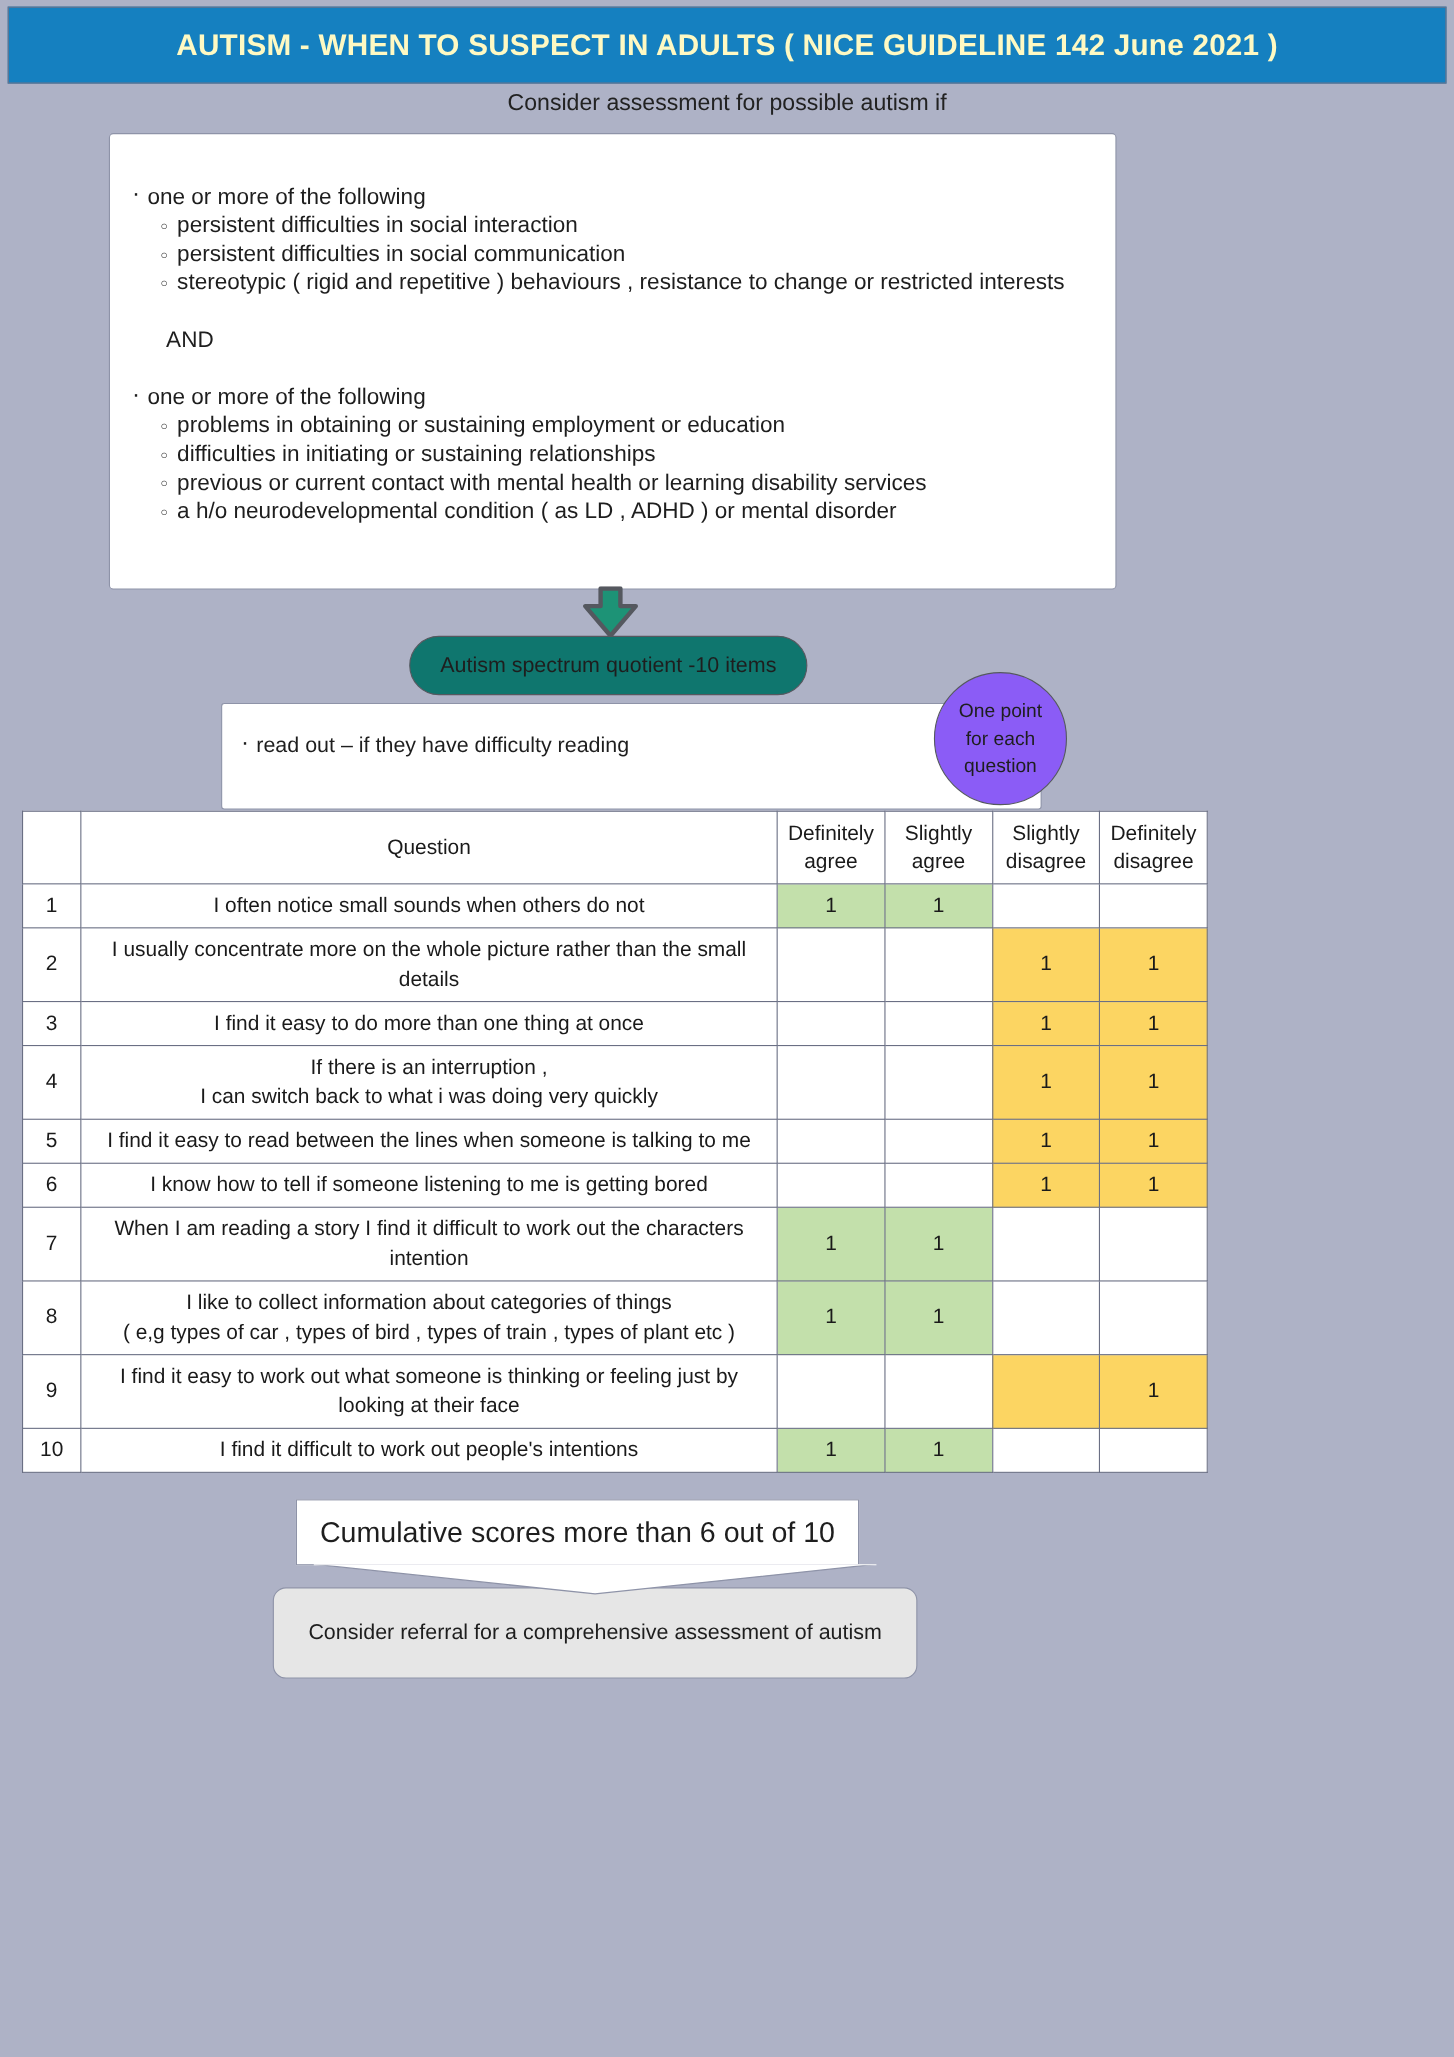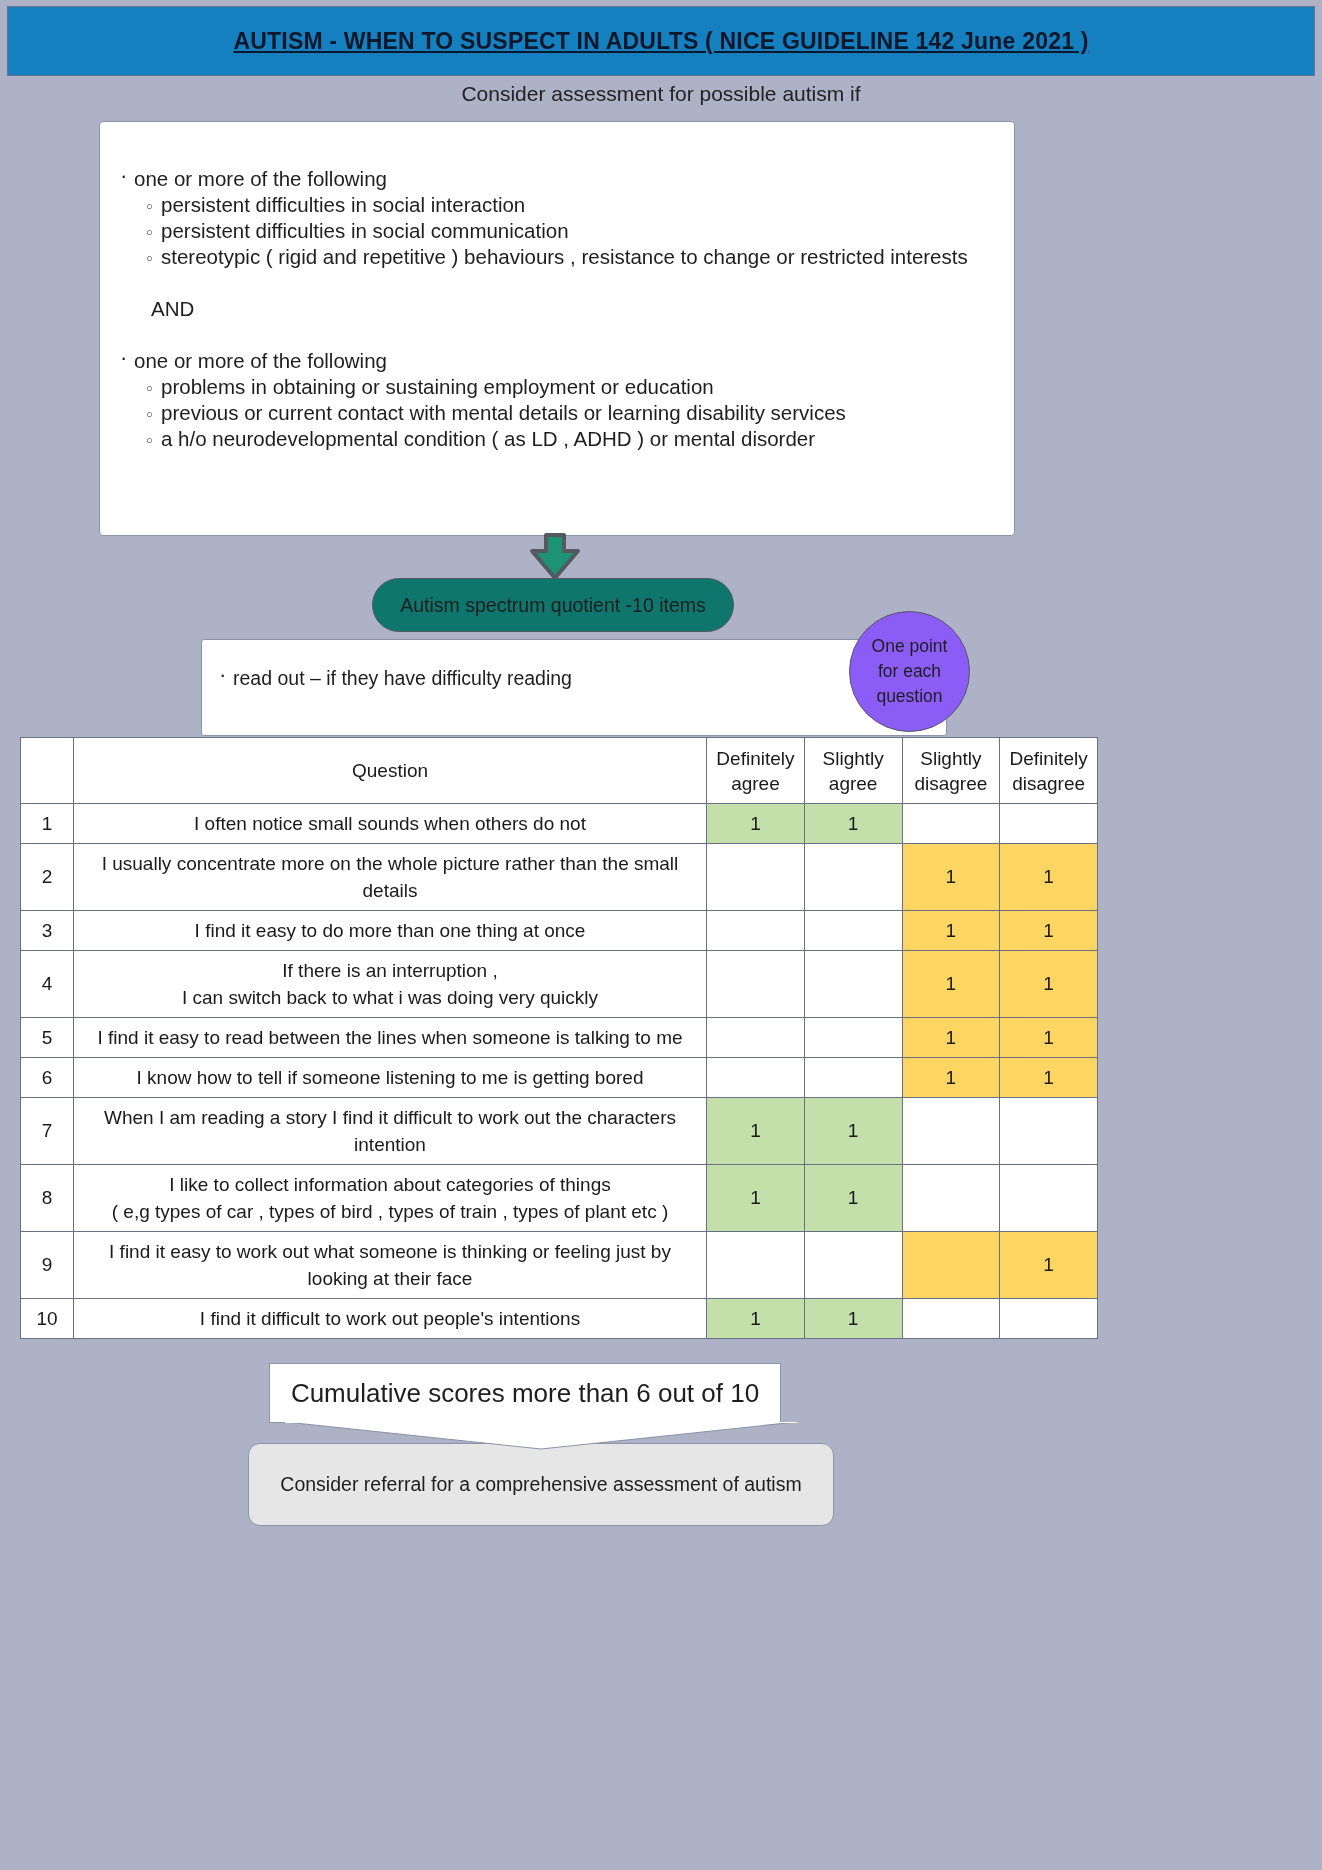--- a/index.html
+++ b/index.html
@@ -27,26 +27,25 @@
     top: 6px;
     width: 1308px;
     height: 70px;
     background: #1580c0;
     border: 1px solid #6e7288;
     display: flex;
     align-items: center;
     justify-content: center;
   }
   .titlebar .ttext {
-    color: #0f172a;
-    font-size: 23px;
+    color: #fef9c3;
+    font-size: 27px;
     font-weight: bold;
     letter-spacing: 0.2px;
     white-space: nowrap;
-    text-decoration: underline;
   }
 
   
   .subtitle {
     position: absolute;
     left: 0;
     top: 82px;
     width: 1322px;
     text-align: center;
     font-size: 21px;
@@ -266,21 +265,22 @@
   <div class="criteria-box">
     <div class="lvl1">one or more of the following</div>
     <div class="lvl2">persistent difficulties in social interaction</div>
     <div class="lvl2">persistent difficulties in social communication</div>
     <div class="lvl2">stereotypic ( rigid and repetitive ) behaviours , resistance to change or restricted interests</div>
     <div class="grp-gap"></div>
     <div class="andline">AND</div>
     <div class="grp-gap"></div>
     <div class="lvl1">one or more of the following</div>
     <div class="lvl2">problems in obtaining or sustaining employment or education</div>
-    <div class="lvl2">previous or current contact with mental details or learning disability services</div>
+    <div class="lvl2">difficulties in initiating or sustaining relationships</div>
+    <div class="lvl2">previous or current contact with mental health or learning disability services</div>
     <div class="lvl2">a h/o neurodevelopmental condition ( as LD , ADHD ) or mental disorder</div>
   </div>
 
   <div class="arrow-down">
     <svg width="52" height="48" viewBox="0 0 52 48">
       <polygon points="17,2 35,2 35,18 49,18 26,45 3,18 17,18" fill="#1d9376" stroke="#55585f" stroke-width="4" stroke-linejoin="round"></polygon>
     </svg>
   </div>
 
   <div class="oval">

